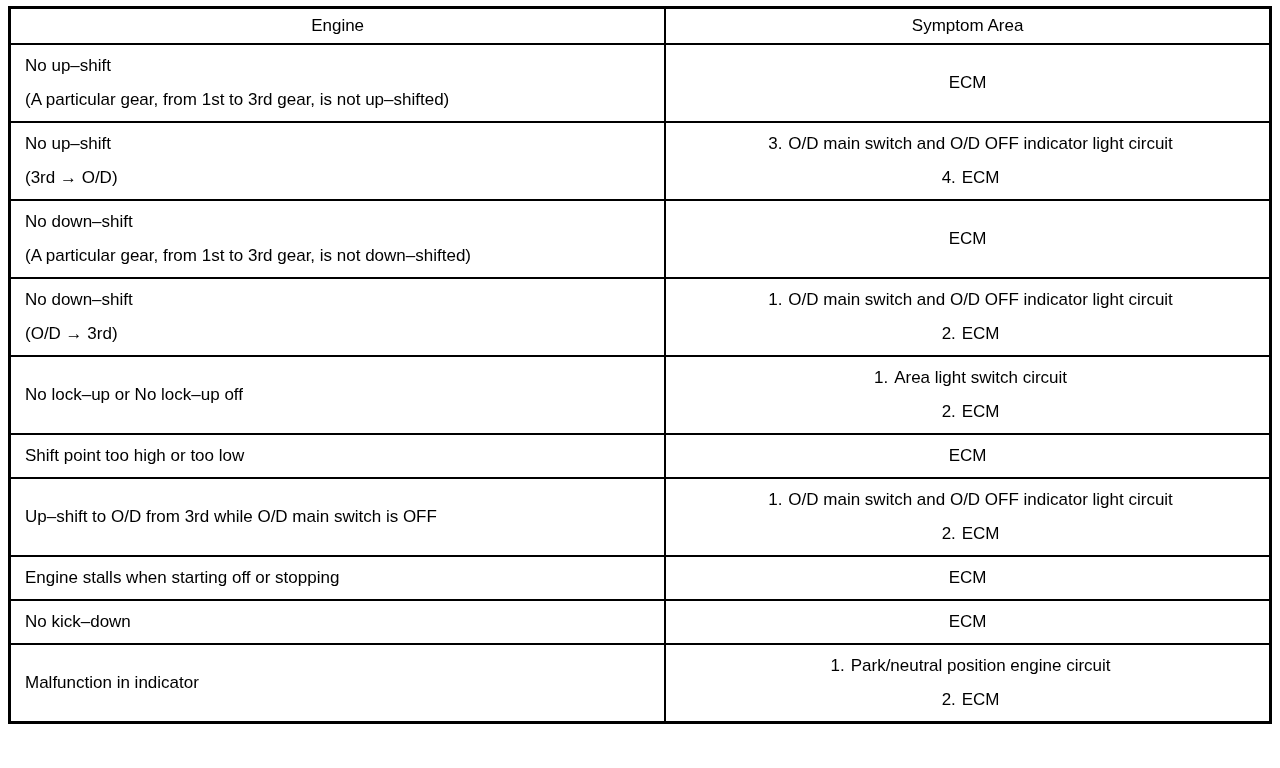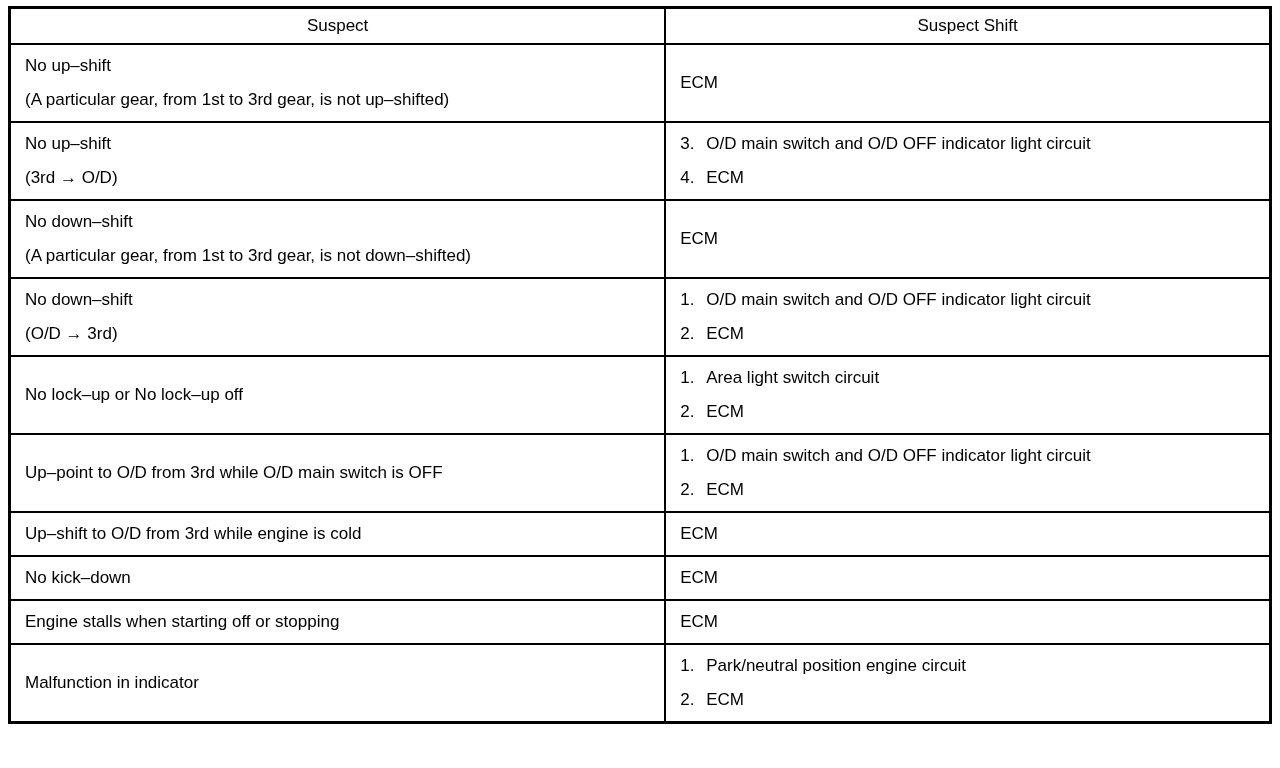--- a/index.html
+++ b/index.html
@@ -46,39 +46,40 @@
   }
   .cell-line {
     line-height: 34px;
     white-space: nowrap;
     overflow: hidden;
   }
   .suspect-line {
     line-height: 34px;
     white-space: nowrap;
     overflow: hidden;
+    text-align: center;
   }
   .suspect-num {
     display: inline-block;
     min-width: 26px;
   }
 </style>
 </head>
 <body>
 
 <div class="page">
   <table class="symptom-table">
     <colgroup>
       <col class="col-symptom">
       <col class="col-suspect">
     </colgroup>
     <thead>
       <tr>
-        <th>Suspect</th>
-        <th>Suspect Shift</th>
+        <th>Engine</th>
+        <th>Symptom Area</th>
       </tr>
     </thead>
     <tbody id="table-body">
         <tr>
           <td>
             <div class="cell-line">No up–shift</div>
             <div class="cell-line">(A particular gear, from 1st to 3rd gear, is not up–shifted)</div>
           </td>
           <td>
             <div class="suspect-line"><span>ECM</span></div>
@@ -117,46 +118,46 @@
           <td>
             <div class="cell-line">No lock–up or No lock–up off</div>
           </td>
           <td>
             <div class="suspect-line"><span class="suspect-num">1.</span><span>Area light switch circuit</span></div>
             <div class="suspect-line"><span class="suspect-num">2.</span><span>ECM</span></div>
           </td>
         </tr>
         <tr>
           <td>
-            <div class="cell-line">Up–point to O/D from 3rd while O/D main switch is OFF</div>
+            <div class="cell-line">Shift point too high or too low</div>
+          </td>
+          <td>
+            <div class="suspect-line"><span>ECM</span></div>
+          </td>
+        </tr>
+        <tr>
+          <td>
+            <div class="cell-line">Up–shift to O/D from 3rd while O/D main switch is OFF</div>
           </td>
           <td>
             <div class="suspect-line"><span class="suspect-num">1.</span><span>O/D main switch and O/D OFF indicator light circuit</span></div>
             <div class="suspect-line"><span class="suspect-num">2.</span><span>ECM</span></div>
           </td>
         </tr>
         <tr>
           <td>
-            <div class="cell-line">Up–shift to O/D from 3rd while engine is cold</div>
+            <div class="cell-line">Engine stalls when starting off or stopping</div>
           </td>
           <td>
             <div class="suspect-line"><span>ECM</span></div>
           </td>
         </tr>
         <tr>
           <td>
             <div class="cell-line">No kick–down</div>
-          </td>
-          <td>
-            <div class="suspect-line"><span>ECM</span></div>
-          </td>
-        </tr>
-        <tr>
-          <td>
-            <div class="cell-line">Engine stalls when starting off or stopping</div>
           </td>
           <td>
             <div class="suspect-line"><span>ECM</span></div>
           </td>
         </tr>
         <tr>
           <td>
             <div class="cell-line">Malfunction in indicator</div>
           </td>
           <td>

